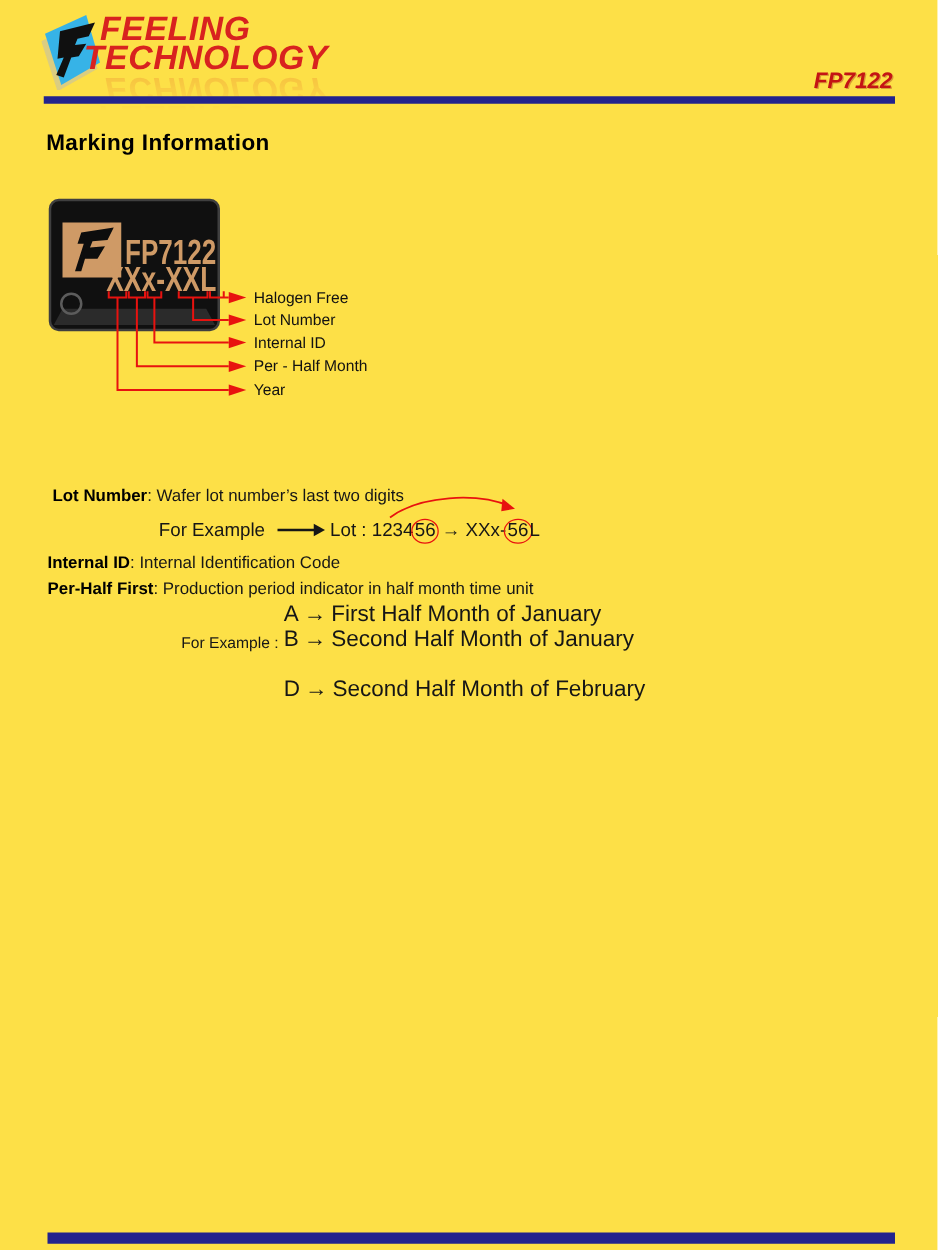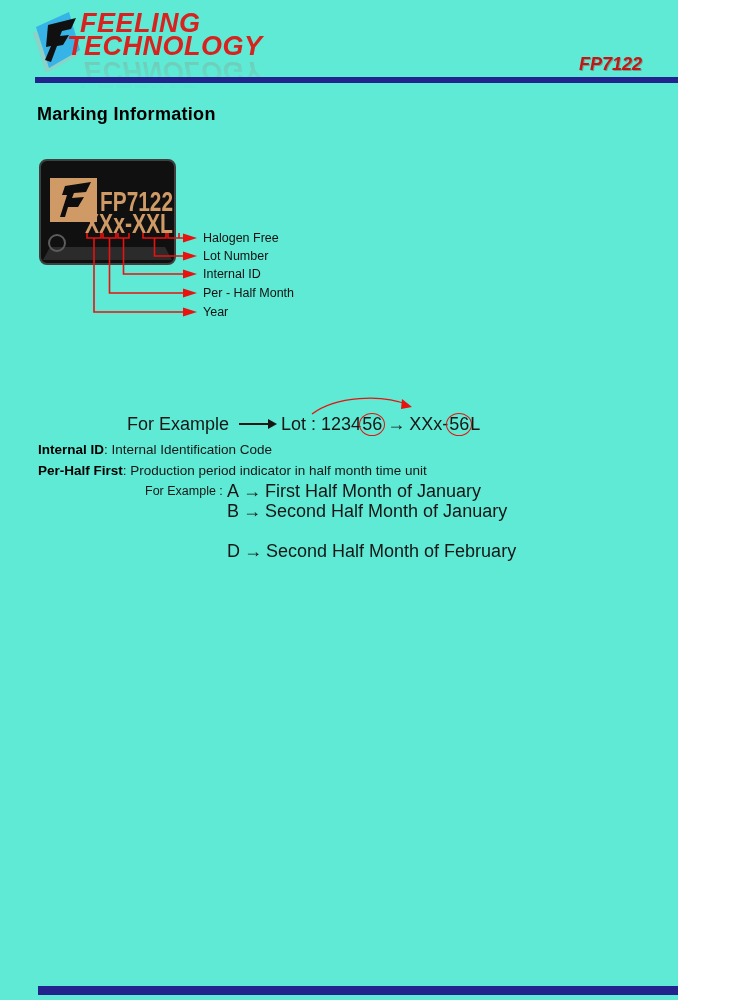--- a/index.html
+++ b/index.html
@@ -1,18 +1,18 @@
 <!DOCTYPE html>
 <html><head>
 <meta charset="utf-8">
 <style>
   html,body { margin:0; padding:0; background:#ffffff; }
   .page {
-    position:relative; width:678px; height:1000px; overflow:hidden;
-    background:#5eead4; font-family:"Liberation Sans", sans-serif; color:#1a1a1a;
+    position:relative; width:750px; height:1000px; overflow:hidden;
+    background:#fde047; font-family:"Liberation Sans", sans-serif; color:#1a1a1a;
   }
 
   
   .brand-shape { position:absolute; left:33px; top:10px; }
   .brand-text {
     position:absolute; left:80px; top:12px;
     font-style:italic; font-weight:bold; color:#d8221f;
     font-size:27px; line-height:23px; letter-spacing:0.5px; white-space:nowrap;
   }
   .brand-text .l2 { margin-left:-13px; }
@@ -37,33 +37,33 @@
   .page-title { position:absolute; left:37px; top:104px; font-size:18px; font-weight:bold; color:#000; letter-spacing:.3px; }
 
   
   .figure-svg { position:absolute; left:0; top:150px; }
   .callout-label { position:absolute; left:203px; height:17px; line-height:17px; font-size:12.5px; color:#111; white-space:nowrap; }
 
   
   .def-line { position:absolute; font-size:13.5px; line-height:17px; white-space:nowrap; color:#161616; }
   .def-term { font-weight:bold; color:#000; }
 
-  .example-line { position:absolute; font-size:18px; line-height:17px; white-space:nowrap; color:#161616; }
+  .example-line { position:absolute; font-size:15px; line-height:17px; white-space:nowrap; color:#161616; }
 
   .arrow-long { display:inline-block; position:relative; width:30px; height:2px; background:#161616; vertical-align:middle; margin:0 12px 2px 10px; }
   .arrow-long .head { position:absolute; right:-8px; top:-4px; width:0; height:0;
      border-left:9px solid #161616; border-top:5px solid transparent; border-bottom:5px solid transparent; }
 
   .thin-arrow { display:inline-block; margin:0 4px; color:#161616; }
 
   .circ { border:1.4px solid #e8120f; border-radius:50%; padding:0 2px 1px 2px; margin:0 -2px -1px -2px; }
 
   .arc-svg { position:absolute; left:306px; top:394px; }
 
-  .hm-prefix { position:absolute; left:145px; font-size:12.5px; line-height:17px; white-space:nowrap; color:#161616; }
+  .hm-prefix { position:absolute; left:145px; font-size:12.5px; line-height:17px; white-space:nowrap; color:#161616;margin-top:23px; }
   .hm-item   { position:absolute; left:227px; font-size:18px; line-height:17px; white-space:nowrap; color:#161616; }
 </style>
 </head>
 <body>
 
 <div class="page">
 
   <svg class="brand-shape" width="50" height="62" viewBox="0 0 50 62">
     <polygon points="2,20 35,4 47,42 15,60" fill="#b9b9b9" opacity="0.5" transform="translate(-2,3)"></polygon>
     <polygon points="3,17 36,2 47,40 16,58" fill="#36b3e7"></polygon>
@@ -114,20 +114,23 @@
       <polygon points="183,157.5 197,162 183,166.5"></polygon>
     </g>
   </svg>
 
   <div class="callout-label" style="top:230px">Halogen Free</div>
   <div class="callout-label" style="top:248px">Lot Number</div>
   <div class="callout-label" style="top:266px">Internal ID</div>
   <div class="callout-label" style="top:285px">Per - Half Month</div>
   <div class="callout-label" style="top:304px">Year</div>
 
+  <div class="def-line" style="left:42px; top:388px">
+    <span class="def-term">Lot Number</span><span>: Wafer lot number’s last two digits</span>
+  </div>
 
   <div class="example-line" style="left:127px; top:416px">
     <span>For Example</span><span class="arrow-long"><span class="head"></span></span><span>Lot : </span><span>1234</span><span class="circ">56</span><span class="thin-arrow">→</span><span>XXx-</span><span class="circ">56</span><span>L</span>
   </div>
   <svg class="arc-svg" width="116" height="26" viewBox="0 0 116 26">
     <path d="M6,20 C30,2 76,0 102,11" fill="none" stroke="#e8120f" stroke-width="1.4"></path>
     <polygon points="96,5 106,13 95,15" fill="#e8120f"></polygon>
   </svg>
 
   <div class="def-line" style="left:38px; top:441px">

